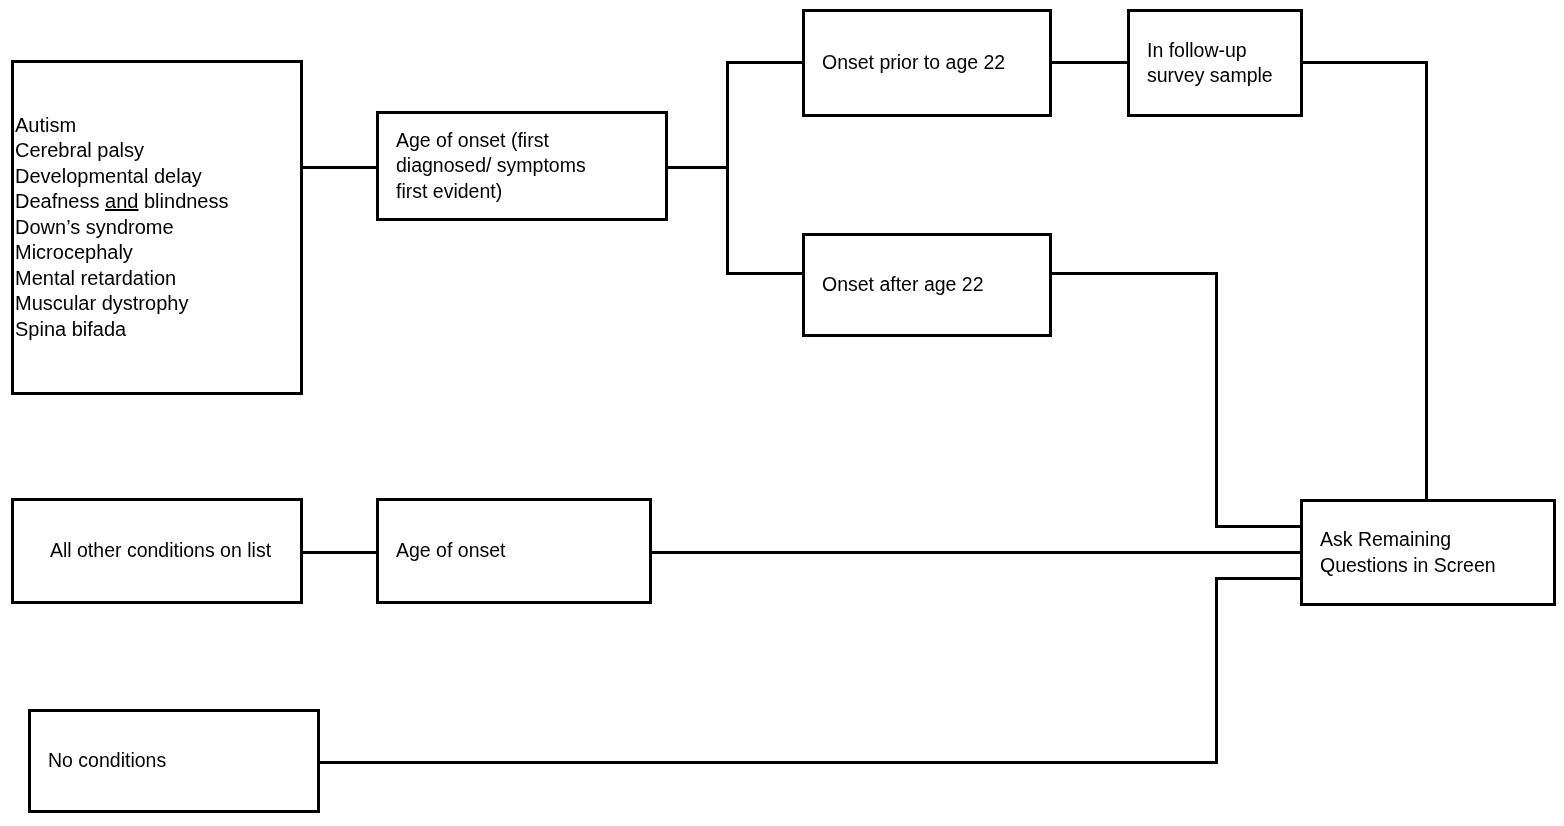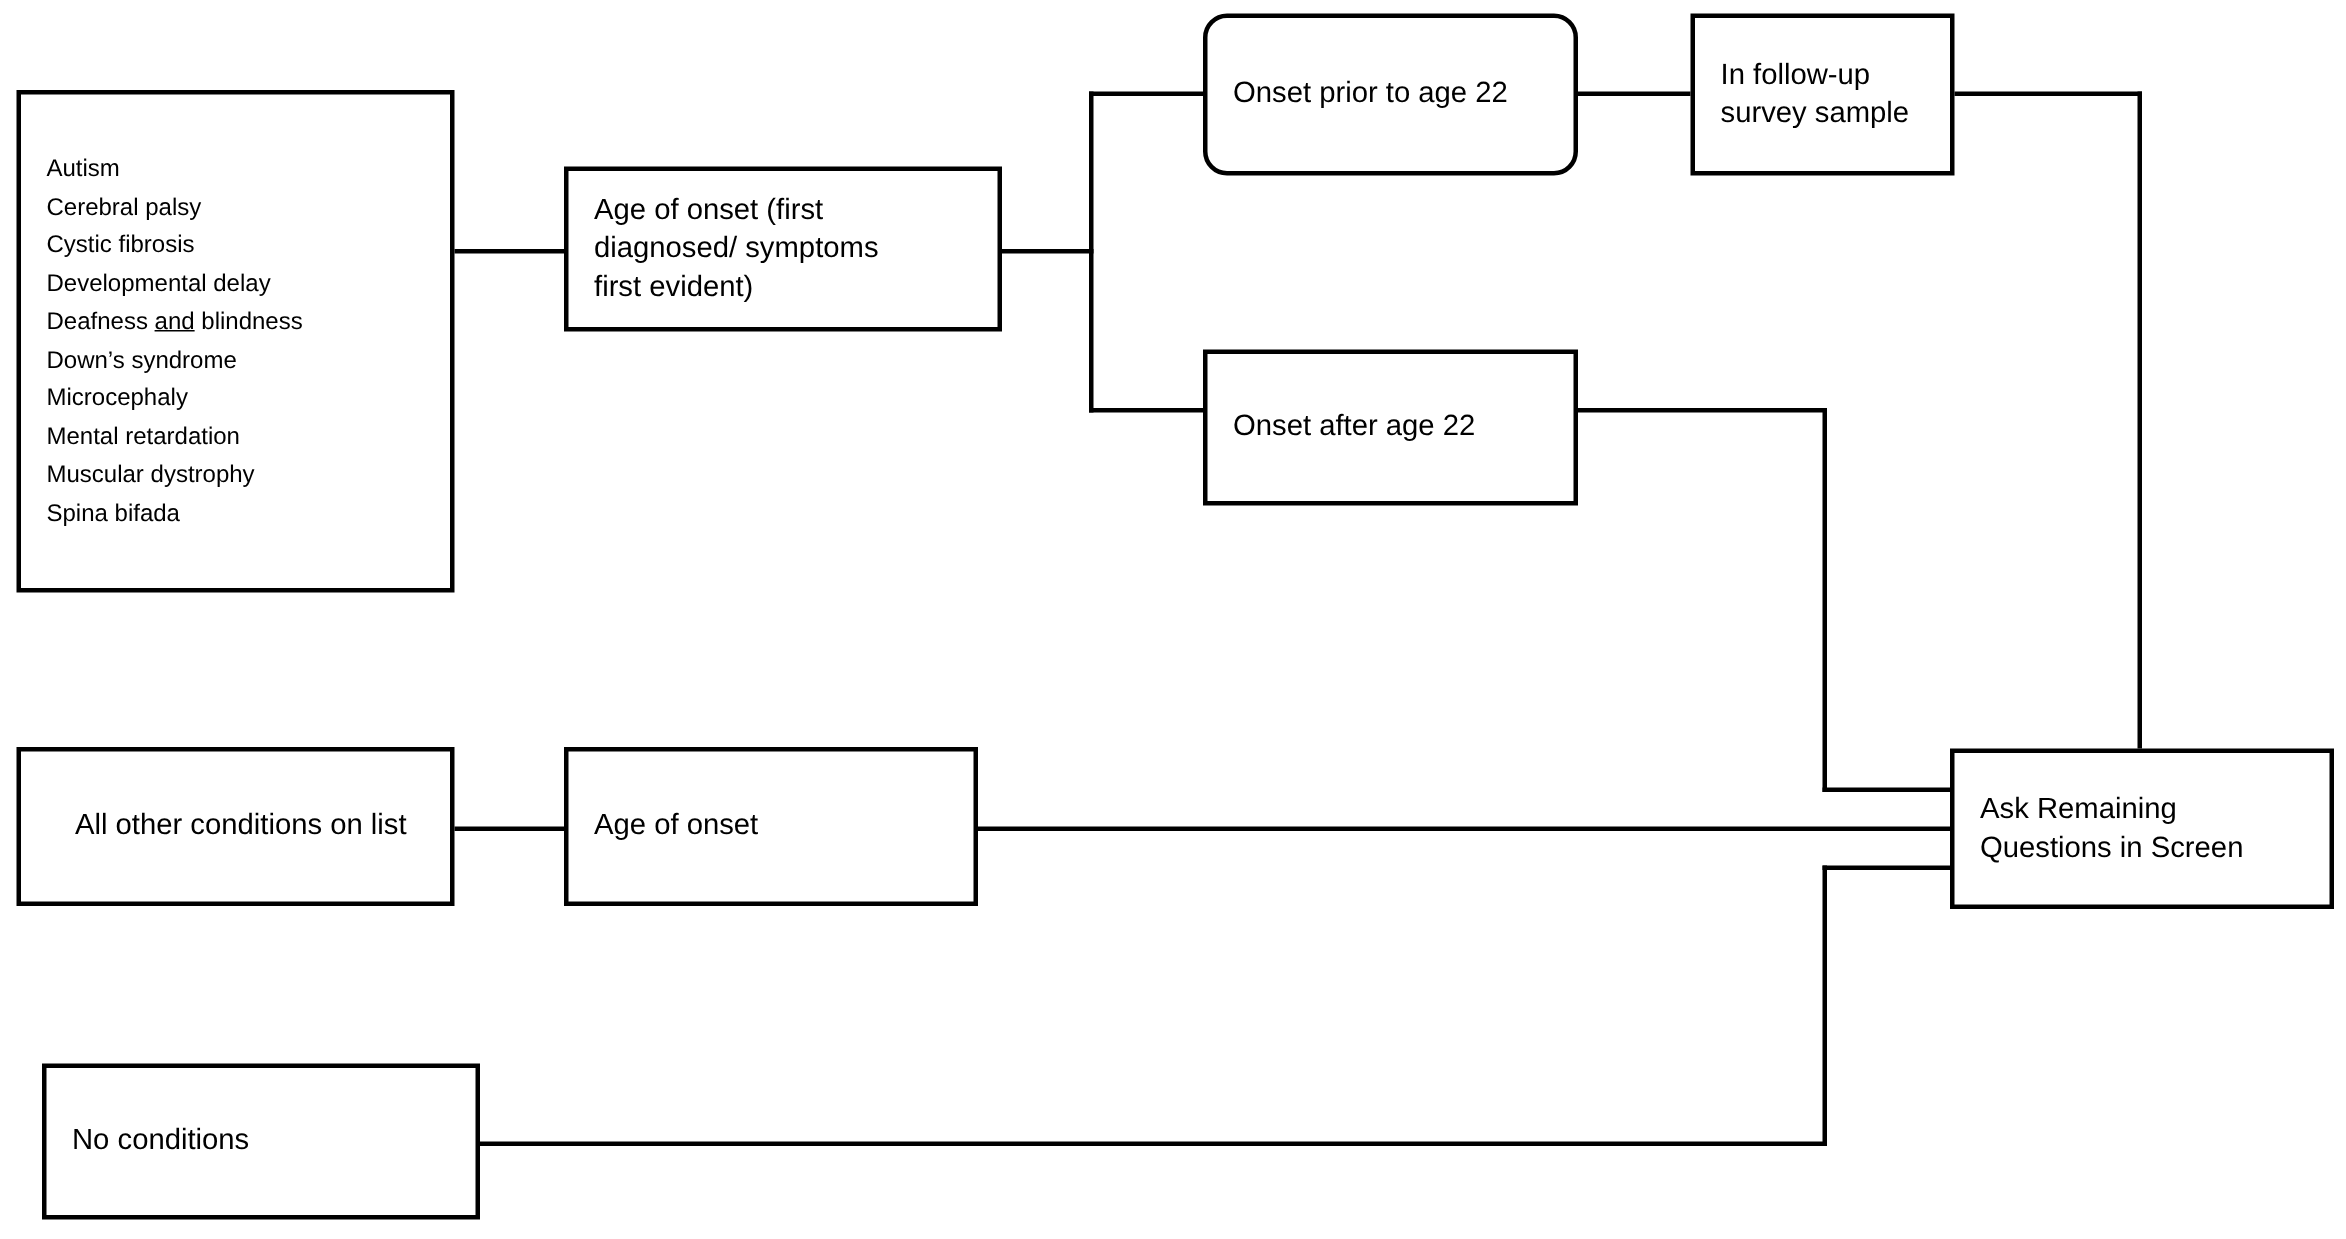--- a/index.html
+++ b/index.html
@@ -45,23 +45,23 @@
     z-index: 1;
   }
   .conn.h { height: 3px; }
   .conn.v { width: 3px; }
 
   
   .u { text-decoration: underline; }
 
   
   .cond-list {
-    padding-left: 17px;
+    padding-left: 1px;
     padding-right: 10px;
-    font-size: 16px;
+    font-size: 20px;
     line-height: 25.5px;
     color: #000000;
   }
   .cond-list .cond-line { white-space: pre; display: block; }
 </style>
 </head>
 <body>
 
 <div id="canvas">
 
@@ -86,38 +86,37 @@
   <div class="conn h" style="left:650px; top:551px; width:653px;"></div>
 
   <div class="conn h" style="left:301px; top:761px; width:917px;"></div>
   <div class="conn v" style="left:1215px; top:577px; height:187px;"></div>
   <div class="conn h" style="left:1215px; top:577px; width:88px;"></div>
 
   <div class="node" style="left:11px; top:60px; width:292px; height:335px;">
     <div class="cond-list">
       <span class="cond-line">Autism</span>
       <span class="cond-line">Cerebral palsy</span>
-      <span class="cond-line">Cystic fibrosis</span>
       <span class="cond-line">Developmental delay</span>
       <span class="cond-line"><span>Deafness </span><span class="u">and</span><span> blindness</span></span>
       <span class="cond-line">Down’s syndrome</span>
       <span class="cond-line">Microcephaly</span>
       <span class="cond-line">Mental retardation</span>
       <span class="cond-line">Muscular dystrophy</span>
       <span class="cond-line">Spina bifada</span>
     </div>
   </div>
 
   <div class="node" style="left:376px; top:111px; width:292px; height:110px;">
     <span class="node-label">Age of onset (first
 diagnosed/ symptoms
 first evident)</span>
   </div>
 
-  <div class="node" style="left:802px; top:9px; width:250px; height:108px;border-radius:16px;">
+  <div class="node" style="left:802px; top:9px; width:250px; height:108px;">
     <span class="node-label">Onset prior to age 22</span>
   </div>
 
   <div class="node" style="left:1127px; top:9px; width:176px; height:108px;">
     <span class="node-label">In follow-up
 survey sample</span>
   </div>
 
   <div class="node" style="left:802px; top:221px; width:250px; height:104px;margin-top:12px;">
     <span class="node-label">Onset after age 22</span>

